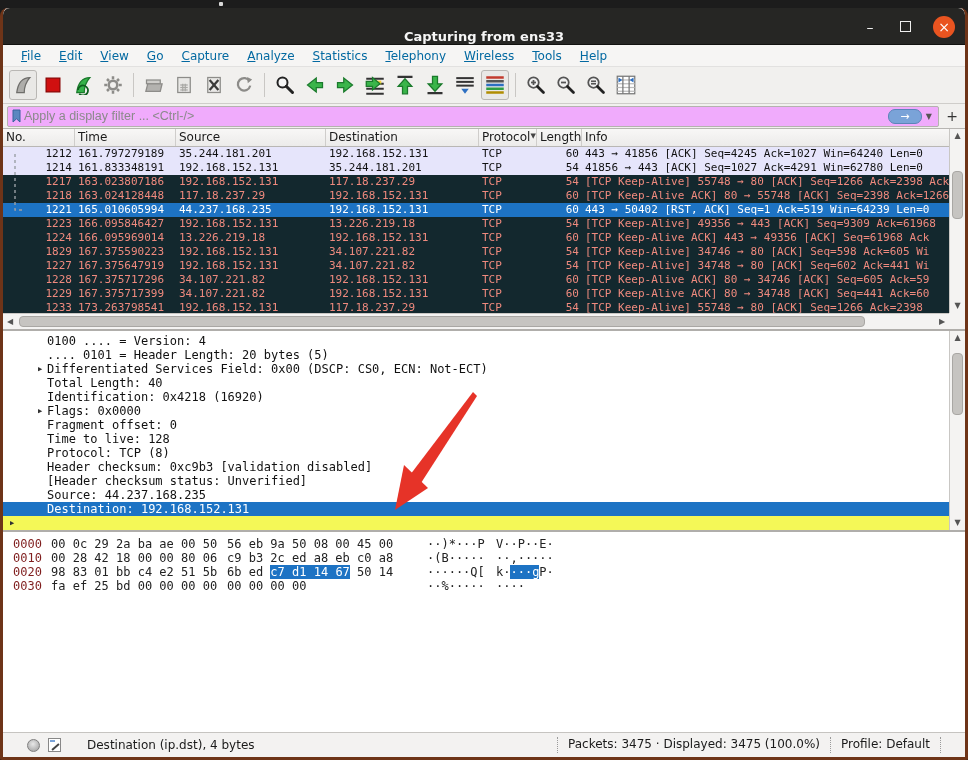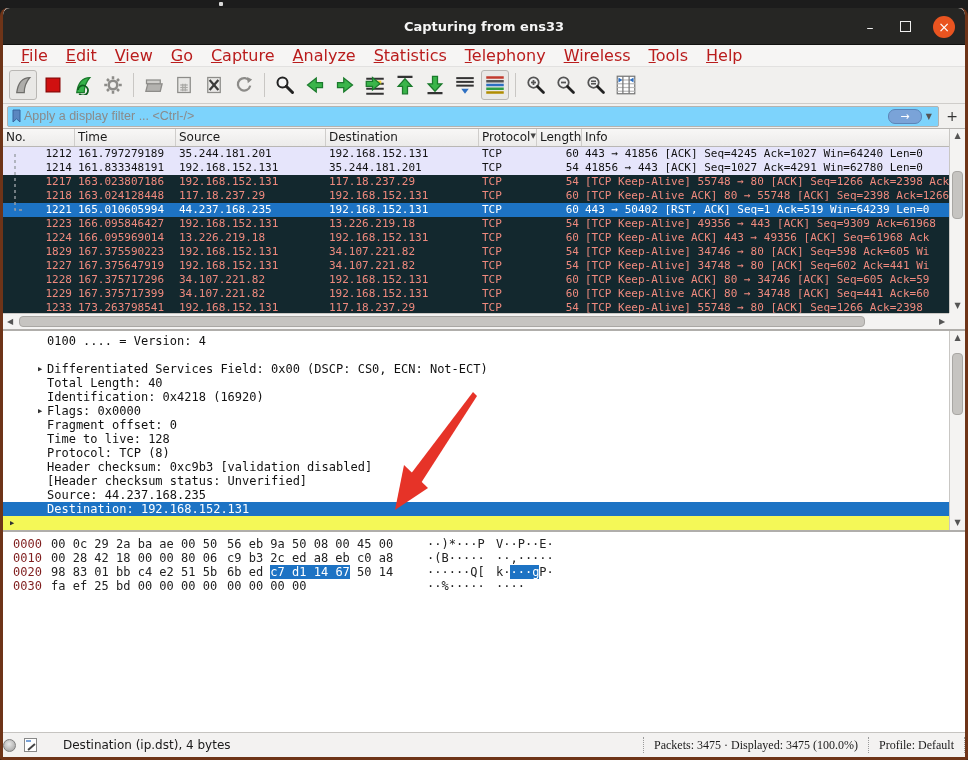--- a/index.html
+++ b/index.html
@@ -6,43 +6,43 @@
   html,body { width:968px; height:760px; overflow:hidden; }
   body { position:relative; background:#1c1c1c; font-family:"DejaVu Sans","Liberation Sans",sans-serif; }
   .desktop-dot { position:absolute; left:219px; top:2px; width:4px; height:4px; background:#d8d8d8; border-radius:1px; }
 
   .window { position:absolute; left:0; top:8px; width:968px; height:752px;
     border-left:3px solid #6e3418; border-right:3px solid #6e3418; border-bottom:3px solid #6e3418;
     background:#f3f2f1; display:flex; flex-direction:column; border-radius:8px 8px 2px 2px; }
 
   
   .titlebar { height:37px; background:#262624; border-radius:7px 7px 0 0; position:relative;
-    display:flex; align-items:center; justify-content:center; flex:none; border-bottom:1px solid #121210;}
+    display:flex; align-items:flex-end; justify-content:center; flex:none; border-bottom:1px solid #121210;}
   .title-text { color:#f5f5f5; font-weight:bold; font-size:13px; }
   .win-controls { position:absolute; right:10px; top:0; height:37px; display:flex; align-items:center; gap:22px; }
   .btn-min { color:#eee; font-size:14px; width:16px; text-align:center; cursor:default; }
   .btn-max { width:11px; height:11px; border:1.5px solid #eee; }
   .btn-close { width:22px; height:22px; border-radius:50%; background:#e95420; color:#fff;
     display:flex; align-items:center; justify-content:center; font-size:14px; line-height:1; }
 
   
   .menubar { height:22px; background:#f6f5f4; display:flex; align-items:center; padding-left:10px; gap:2px; flex:none; border-bottom:1px solid #e2e1e0;}
-  .menu-item { display:inline-block; font-size:16px; color:#b91c1c; padding:2px 8px; }
+  .menu-item { display:inline-block; font-size:12px; color:#0369a1; padding:2px 8px; }
   .menu-item::first-letter { text-decoration:underline; }
 
   
   .toolbar { height:37px; background:#f1f0ee; display:flex; align-items:center; padding-left:6px; gap:2px; flex:none; border-bottom:1px solid #cfcdca;}
   .tbtn { width:28px; height:30px; display:flex; align-items:center; justify-content:center; border-radius:3px; }
   .tbtn.boxed { border:1px solid #b9b7b4; background:#e9e8e6; }
   .tsep { width:1px; height:24px; background:#c9c7c4; margin:0 4px; }
   .tbtn svg { display:block; }
 
   
   .filterbar { height:25px; background:#f1f0ee; display:flex; align-items:center; padding:2px 4px; gap:4px; flex:none; border-bottom:1px solid #b7b5b2;}
-  .filter-field { flex:1; height:21px; background:#7dd3fc; border:1px solid #b4b2af; border-radius:2px;
+  .filter-field { flex:1; height:21px; background:#f0abfc; border:1px solid #b4b2af; border-radius:2px;
     display:flex; align-items:center; padding:0 2px; }
   .filter-input { flex:1; border:none; outline:none; font-size:12.5px; color:#444; background:transparent; height:17px; }
   .filter-input::placeholder { color:#8a8a8a; opacity:1; }
   .apply-btn { width:34px; height:15px; background:#7aa3d8; border:1px solid #5c85b8; border-radius:7px;
     color:#fff; display:flex; align-items:center; justify-content:center; font-size:11px; line-height:1; }
   .combo-arrow { font-size:8px; color:#555; padding:0 4px; }
   .plus-btn { width:18px; height:19px; display:flex; align-items:center; justify-content:center; font-size:14px; color:#333; }
 
   
   .packet-list { height:202px; position:relative; background:#0c4a6e; flex:none; border-bottom:2px solid #b0aeab; }
@@ -93,27 +93,27 @@
   .hrow span { display:inline-block; vertical-align:top; white-space:pre; }
   .off { width:36px; margin-left:10px; color:#7f1d1d; }
   .g1 { width:166px; margin-left:2px; color:#222; }
   .g2 { width:166px; margin-left:10px; color:#222; }
   .a1 { width:59px; margin-left:34px; color:#222; }
   .a2 { width:62px; margin-left:10px; color:#222; }
   .hl { background:#1d73c4; color:#fff; width:auto !important; }
   .g2 span, .a2 span { display:inline; }
 
   
-  .statusbar { height:25px; background:#f3f2f1; border-top:1px solid #c6c4c1; display:flex; align-items:center; flex:none; padding:0 0; gap:8px; font-size:12px; color:#1a1a1a; }
+  .statusbar { height:25px; background:#f3f2f1; border-top:1px solid #c6c4c1; display:flex; align-items:center; flex:none; padding:0 24px; gap:8px; font-size:12px; color:#1a1a1a; }
   .stat-circle { width:13px; height:13px; border-radius:50%; background:radial-gradient(circle at 5px 4px,#e8e8e8,#9a9a9a); border:1px solid #7f7f7f; }
   .expert-ico { width:13px; height:14px; background:#fff; border:1px solid #888; position:relative; }
   .expert-ico::after { content:""; position:absolute; left:2px; top:7px; width:9px; height:2px; background:#444; transform:rotate(-40deg); }
   .expert-ico::before { content:""; position:absolute; left:1px; top:1px; width:5px; height:2px; background:#7aa3d8; }
   .stat-field { margin-left:18px; }
-  .stat-right { margin-left:auto; display:flex; align-items:center; gap:10px;font-family:Liberation Serif, serif; }
+  .stat-right { margin-left:auto; display:flex; align-items:flex-start; gap:10px; }
   .stat-div { width:1px; height:16px; border-left:1px dotted #9a9a9a; }
 
   
   .arrow-overlay { position:absolute; left:0; top:0; width:968px; height:760px; pointer-events:none; z-index:50; }
 </style>
 </head>
 <body>
 
 <div class="desktop-dot"></div>
 
@@ -465,21 +465,21 @@
           <div class="hthumb"></div>
         </div>
       <div class="sb-arrow">▶</div>
     </div>
     <div class="corner"></div>
   </div>
 
   <div class="detail-pane">
     <div class="dcontent">
       <div class="dline ind1"><span class="exp"></span><span>0100 .... = Version: 4</span></div>
-      <div class="dline ind1"><span class="exp"></span></div>
+      <div class="dline ind1"><span class="exp"></span><span>.... 0101 = Header Length: 20 bytes (5)</span></div>
       <div class="dline ind1"><span class="exp">▶</span><span>Differentiated Services Field: 0x00 (DSCP: CS0, ECN: Not-ECT)</span></div>
       <div class="dline ind1"><span class="exp"></span><span>Total Length: 40</span></div>
       <div class="dline ind1"><span class="exp"></span><span>Identification: 0x4218 (16920)</span></div>
       <div class="dline ind1"><span class="exp">▶</span><span>Flags: 0x0000</span></div>
       <div class="dline ind1"><span class="exp"></span><span>Fragment offset: 0</span></div>
       <div class="dline ind1"><span class="exp"></span><span>Time to live: 128</span></div>
       <div class="dline ind1"><span class="exp"></span><span>Protocol: TCP (8)</span></div>
       <div class="dline ind1"><span class="exp"></span><span>Header checksum: 0xc9b3 [validation disabled]</span></div>
       <div class="dline ind1"><span class="exp"></span><span>[Header checksum status: Unverified]</span></div>
       <div class="dline ind1"><span class="exp"></span><span>Source: 44.237.168.235</span></div>

